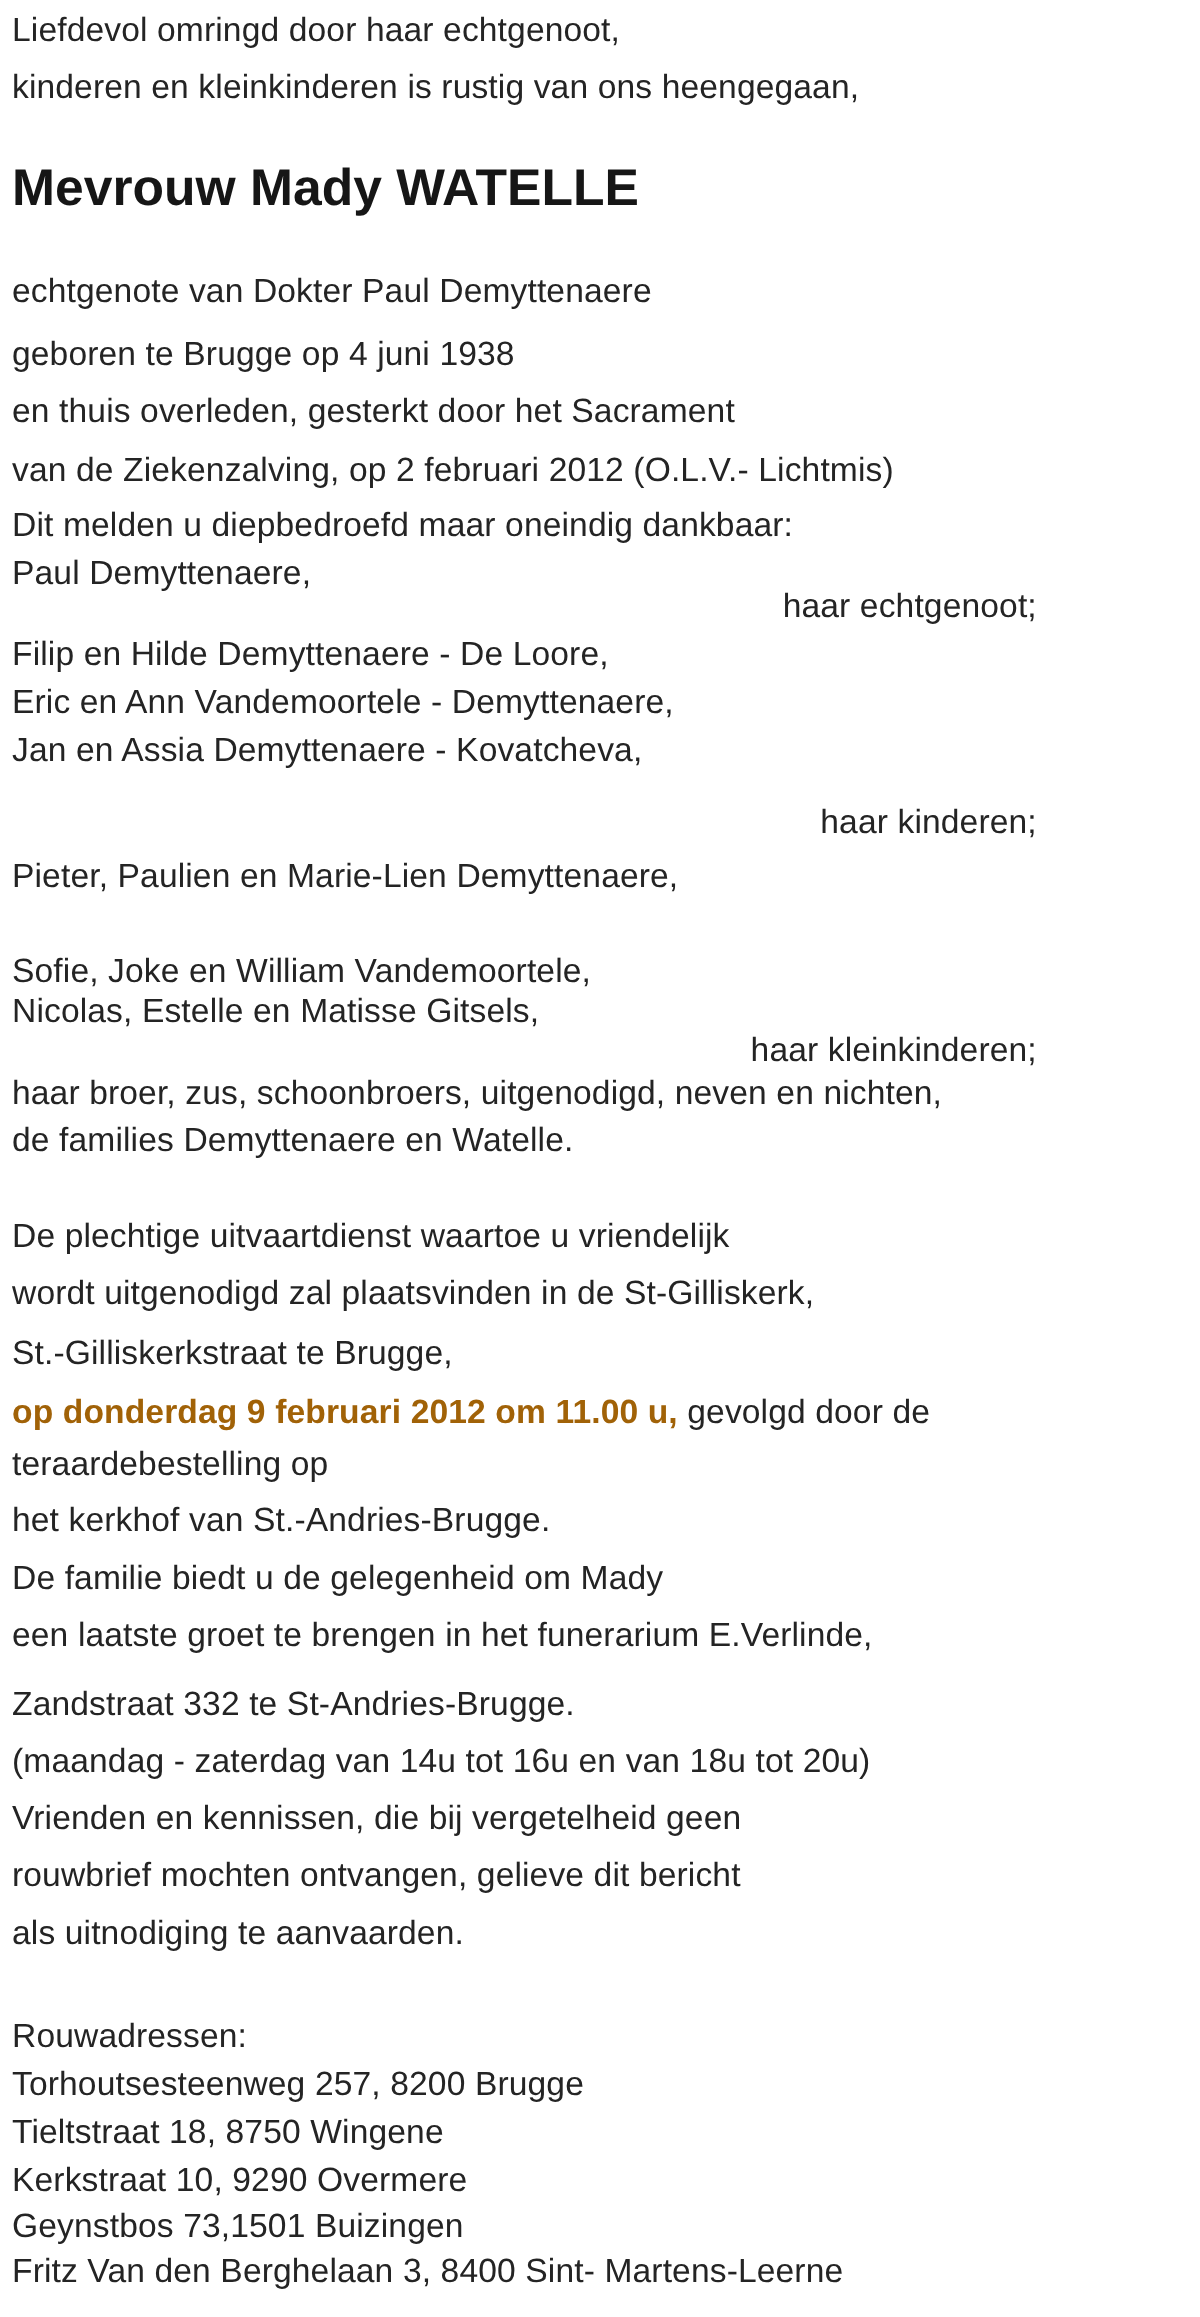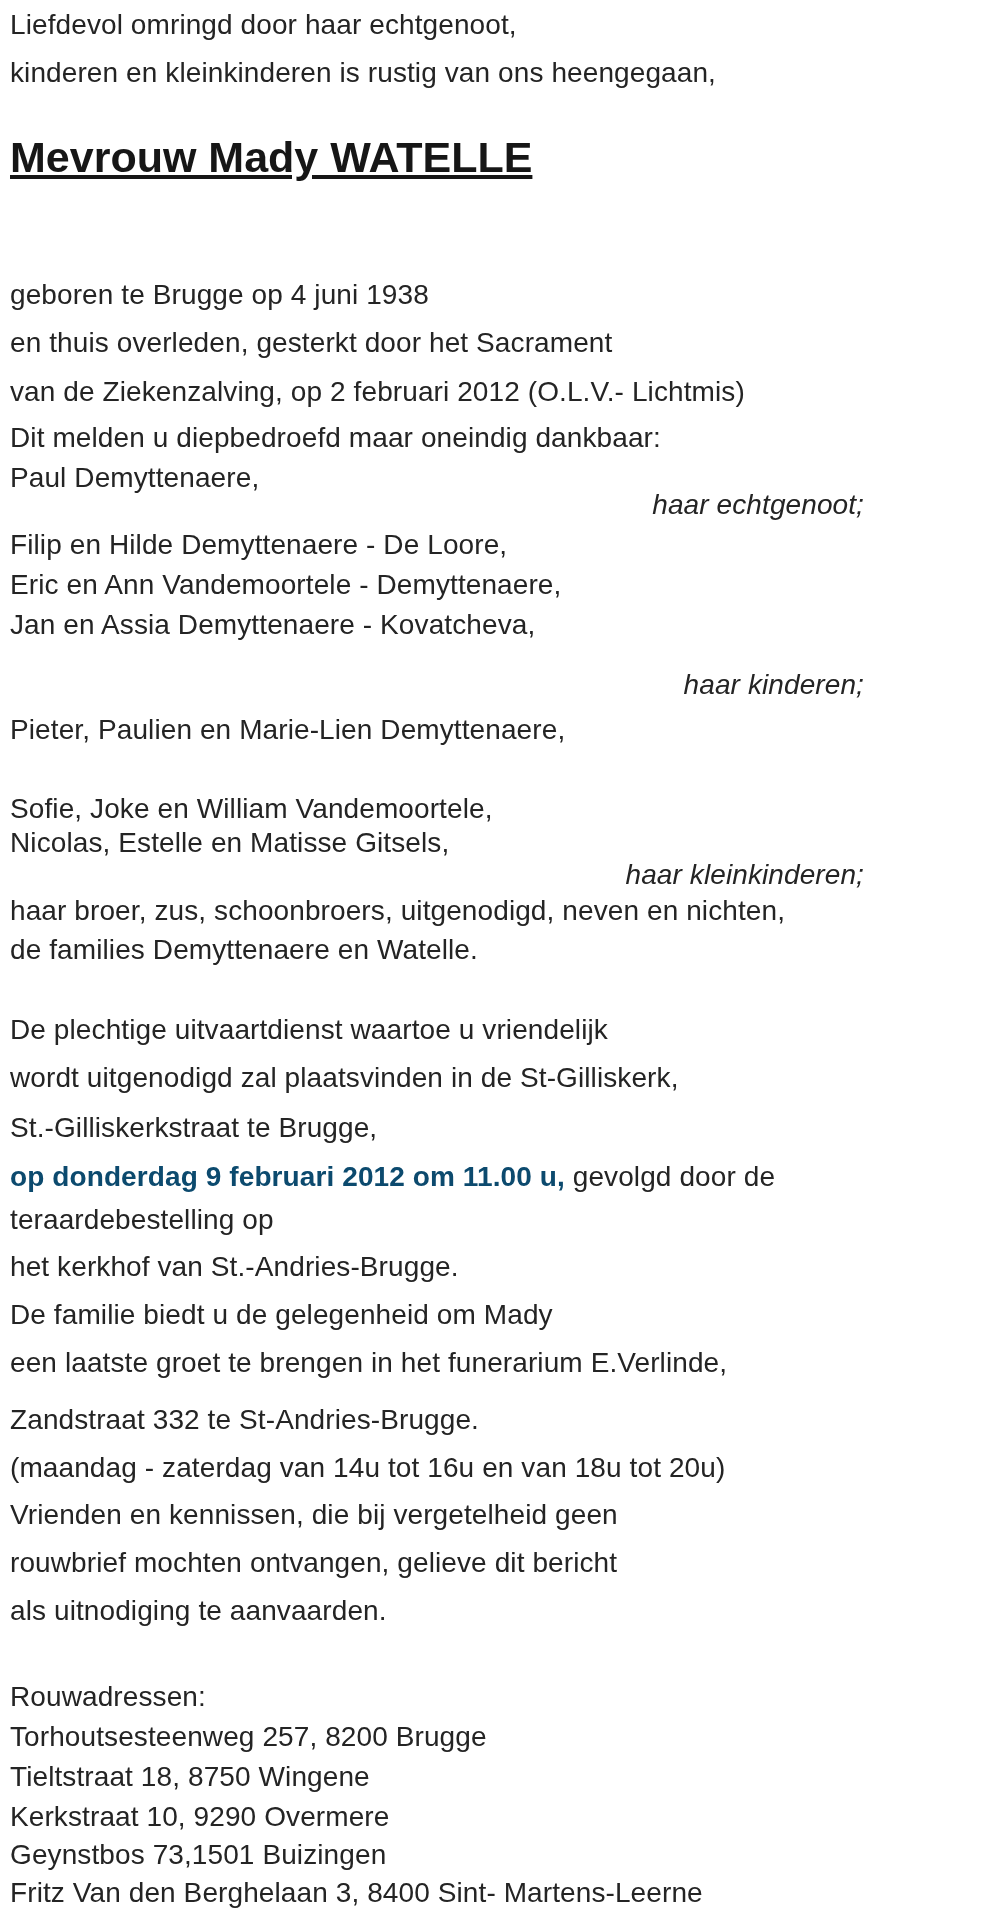--- a/index.html
+++ b/index.html
@@ -22,41 +22,40 @@
     font-size: 28px;
     font-weight: 300;
     color: #242424;
     white-space: pre;
     line-height: 1.1;
     letter-spacing: 0.1px;
   }
   .r {
     left: auto;
     right: 12px;
-    font-style: italic;
   }
   .title {
     font-size: 43px;
     font-weight: 700;
     color: #161616;
     letter-spacing: 0;
-    text-decoration: underline;
   }
-  .b { font-weight: 700; color: #0c4a6e; }
+  .b { font-weight: 700; color: #a16207; }
 </style>
 </head>
 <body>
 
 <div class="page">
 
   <div class="t" style="top:10px">Liefdevol omringd door haar echtgenoot,</div>
   <div class="t" style="top:58px">kinderen en kleinkinderen is rustig van ons heengegaan,</div>
 
   <div class="t title" style="top:134px">Mevrouw Mady WATELLE</div>
 
+  <div class="t" style="top:228px">echtgenote van Dokter Paul Demyttenaere</div>
   <div class="t" style="top:280px">geboren te Brugge op 4 juni 1938</div>
   <div class="t" style="top:328px">en thuis overleden, gesterkt door het Sacrament</div>
   <div class="t" style="top:377px">van de Ziekenzalving, op 2 februari 2012 (O.L.V.- Lichtmis)</div>
 
   <div class="t" style="top:423px">Dit melden u diepbedroefd maar oneindig dankbaar:</div>
 
   <div class="t" style="top:463px">Paul Demyttenaere,</div>
   <div class="t r" style="top:490px">haar echtgenoot;</div>
 
   <div class="t" style="top:530px">Filip en Hilde Demyttenaere - De Loore,</div>

